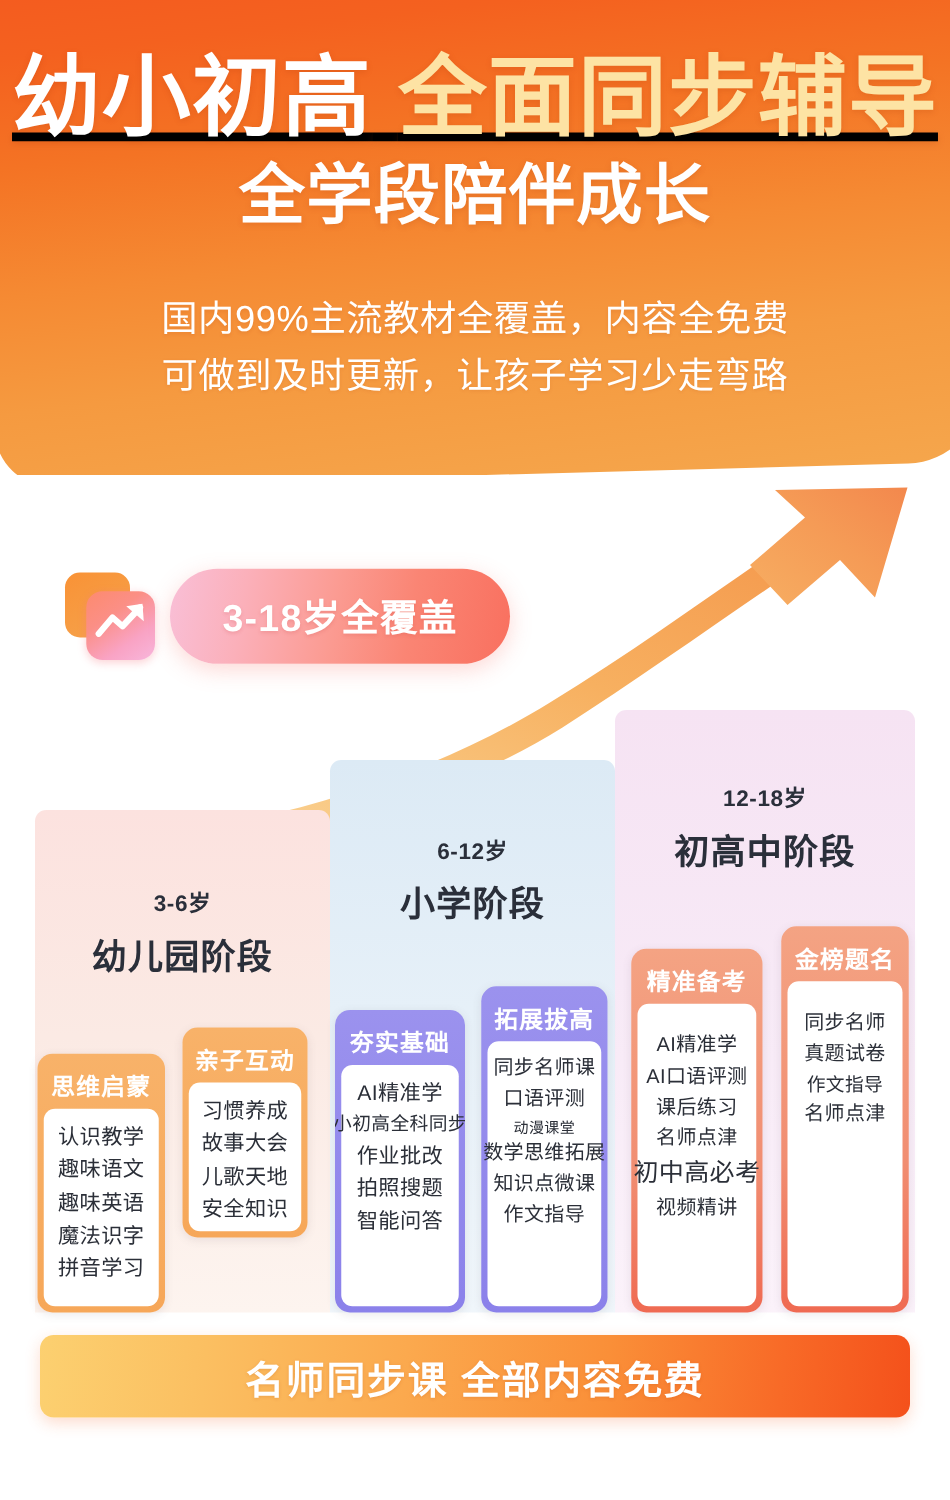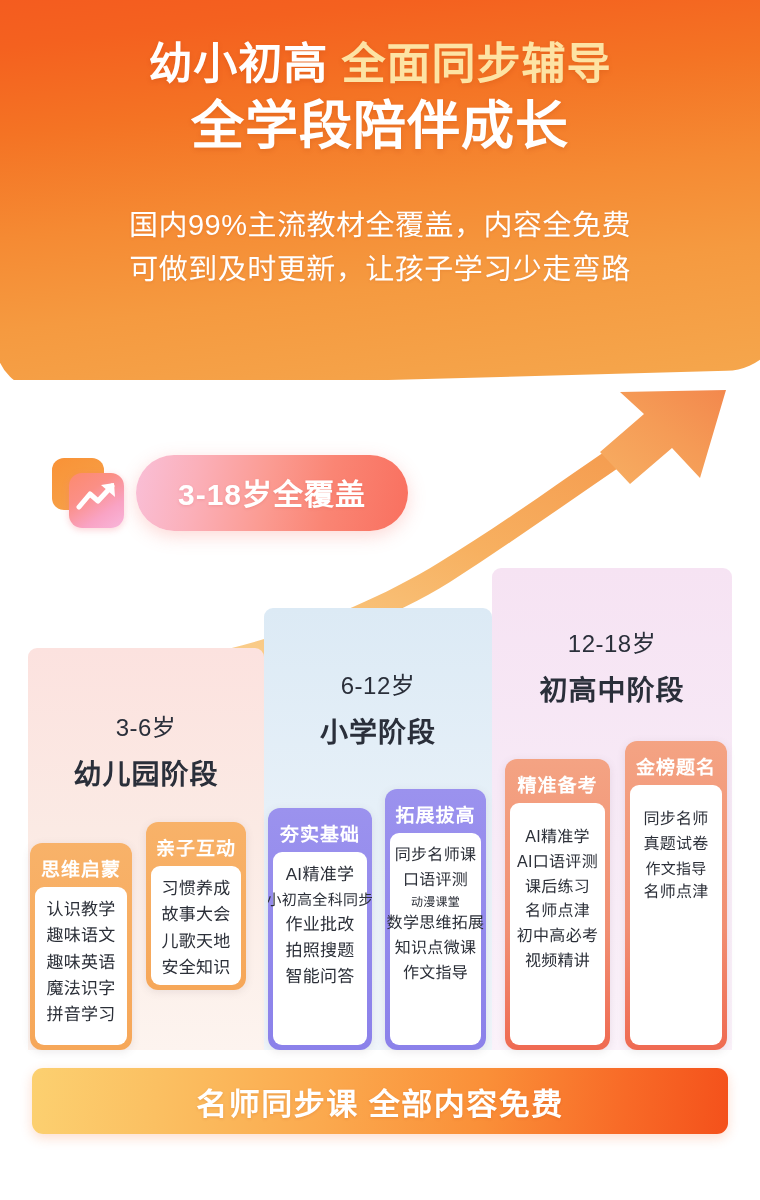--- a/index.html
+++ b/index.html
@@ -24,23 +24,24 @@
     border-bottom-right-radius:60px;
     transform:rotate(-1.55deg);
     transform-origin:50% 40%;
   }
   .header-content{
     position:absolute;left:0;top:0;width:760px;height:340px;
     display:flex;flex-direction:column;align-items:center;
     padding-top:38px;box-sizing:border-box;
   }
   .title-line{
-    font-size:44px;font-weight:bold;letter-spacing:1px;
+    font-size:71px;font-weight:bold;letter-spacing:1px;
     line-height:1.16;white-space:nowrap;
     text-shadow:0 2px 5px rgba(160,45,0,0.17);
+    text-decoration:underline;
   }
   .t-white{color:#ffffff;}
   .t-cream{color:#fde3a4;}
   .title-line2{
     font-size:53px;font-weight:bold;color:#ffffff;letter-spacing:1px;
     line-height:1.16;margin-top:6px;white-space:nowrap;
     text-shadow:0 2px 5px rgba(160,45,0,0.17);
   }
   .subtitle{
     margin-top:46px;text-align:center;color:#ffffff;
@@ -92,21 +93,21 @@
     background:linear-gradient(180deg,#fce2df 0%,#fbeae4 45%,#fdf4ef 100%);}
   .col-2{left:264px;width:228px;top:608px;
     background:linear-gradient(180deg,#dceaf5 0%,#e6f0f8 45%,#f0f6fb 100%);}
   .col-3{left:492px;width:240px;top:568px;
     background:linear-gradient(180deg,#f6e3f3 0%,#f7e9f6 45%,#fbf2fa 100%);}
 
   .col-label{
     position:absolute;left:0;width:100%;text-align:center;
     color:#2a2f3a;
   }
-  .col-age{font-size:24px;font-weight:400;letter-spacing:0.5px;}
+  .col-age{font-size:18px;font-weight:700;letter-spacing:0.5px;}
   .col-name{font-size:28px;font-weight:bold;margin-top:9px;letter-spacing:1px;}
 
   
   .card{
     position:absolute;
     border-radius:12px;
     box-sizing:border-box;
     overflow:hidden;
     box-shadow:0 2px 8px rgba(100,80,90,0.12);
   }
@@ -269,21 +270,21 @@
       </div>
     </div>
 
     <div class="card c-coral" style="left:505px;top:759px;width:105px;height:291px;padding-left:20px;">
       <div class="card-title" style="top:11px;font-size:19px;">精准备考</div>
       <div class="card-inner" style="top:44px;padding-top:22px;">
         <div class="card-item" style="font-size:16px;">AI精准学</div>
         <div class="card-item" style="font-size:16px;">AI口语评测</div>
         <div class="card-item" style="font-size:16px;">课后练习</div>
         <div class="card-item" style="font-size:16px;">名师点津</div>
-        <div class="card-item" style="font-size:16px;">初中高必考</div>
+        <div class="card-item" style="font-size:20px;">初中高必考</div>
         <div class="card-item" style="font-size:16px;">视频精讲</div>
       </div>
     </div>
 
     <div class="card c-coral" style="left:625px;top:741px;width:102px;height:309px;">
       <div class="card-title" style="top:11px;font-size:19px;">金榜题名</div>
       <div class="card-inner" style="top:44px;padding-top:22px;">
         <div class="card-item" style="font-size:16px;">同步名师</div>
         <div class="card-item" style="font-size:16px;">真题试卷</div>
         <div class="card-item" style="font-size:15px;">作文指导</div>

